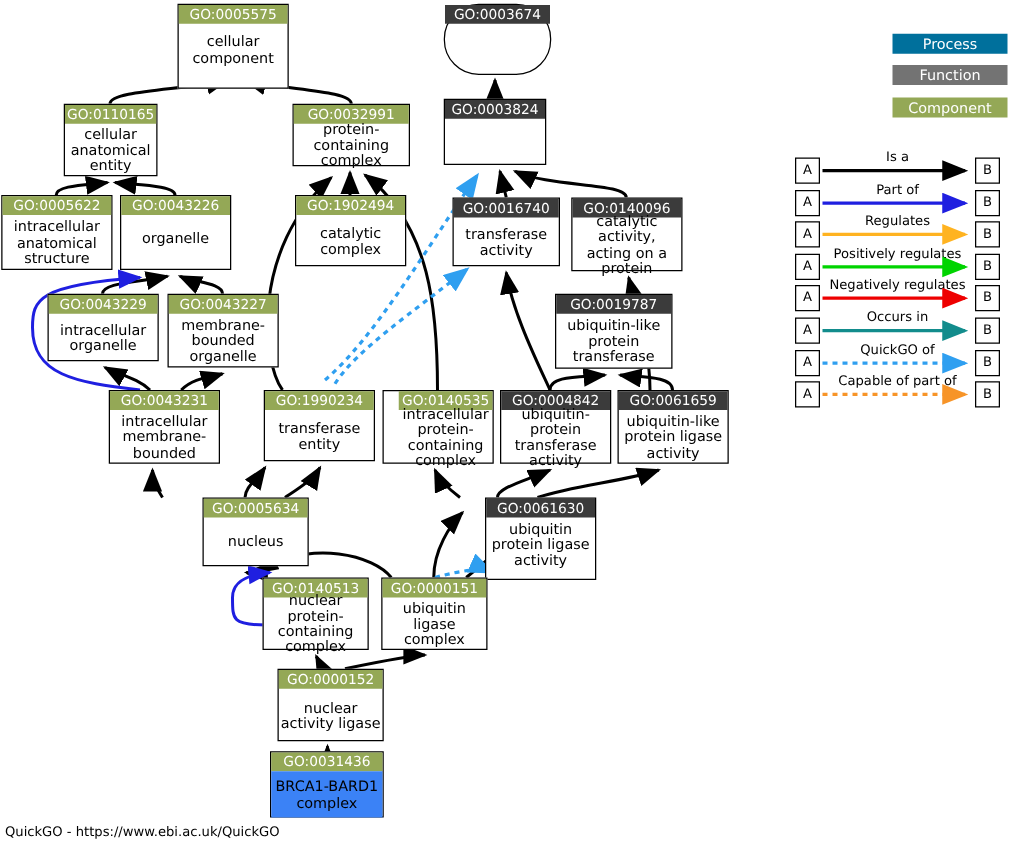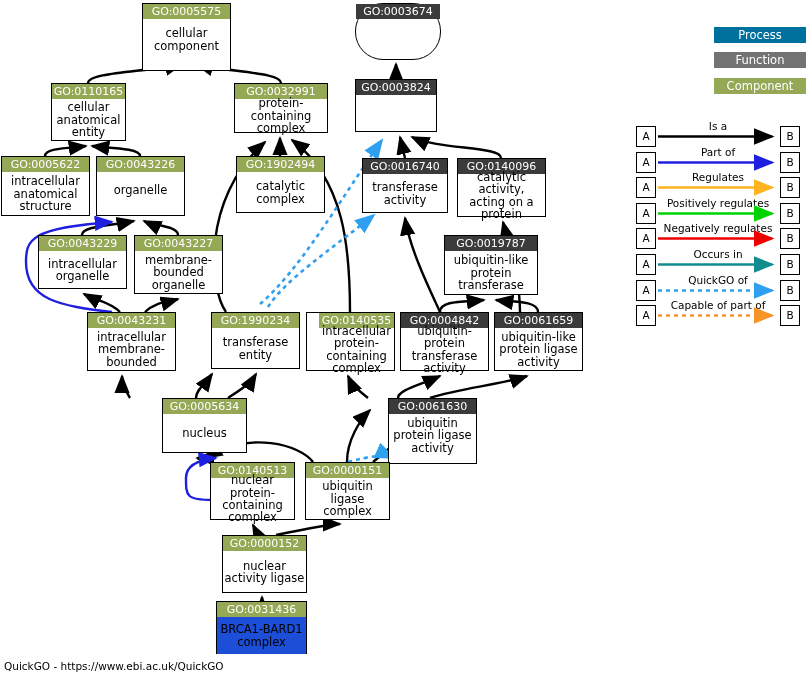--- a/index.html
+++ b/index.html
@@ -7,21 +7,21 @@
        font-family:"DejaVu Sans","Liberation Sans",sans-serif;}
   #canvas{position:absolute;left:0;top:0;width:812px;height:676px;}
   svg.edges{position:absolute;left:0;top:0;width:812px;height:676px;pointer-events:none;}
   .node{position:absolute;box-sizing:border-box;border:1px solid #000;background:#fff;}
   .node .hdr{box-sizing:border-box;width:100%;height:15px;line-height:15px;
       text-align:center;font-size:11px;color:#ffffff;white-space:nowrap;overflow:hidden;}
   .node .body{box-sizing:border-box;display:flex;align-items:center;justify-content:center;
       text-align:center;font-size:11.5px;color:#000;line-height:12.4px;padding:0 1px;}
   .node.component > .hdr{background:#94a856;}
   .node.function  > .hdr{background:#3b3b3b;}
-  .node.highlight > .body{background:#1d4ed8;}
+  .node.highlight > .body{background:#3b82f6;}
 
   
   .legend-type{position:absolute;height:16px;line-height:16px;text-align:center;
       font-size:11.5px;color:#fff;width:92px;left:714px;}
   .lt-process{background:#00709c;top:27px;}
   .lt-function{background:#737373;top:52px;}
   .lt-component{background:#94a856;top:78px;}
 
   
   .rel-row{position:absolute;left:636px;width:172px;height:25px;}

